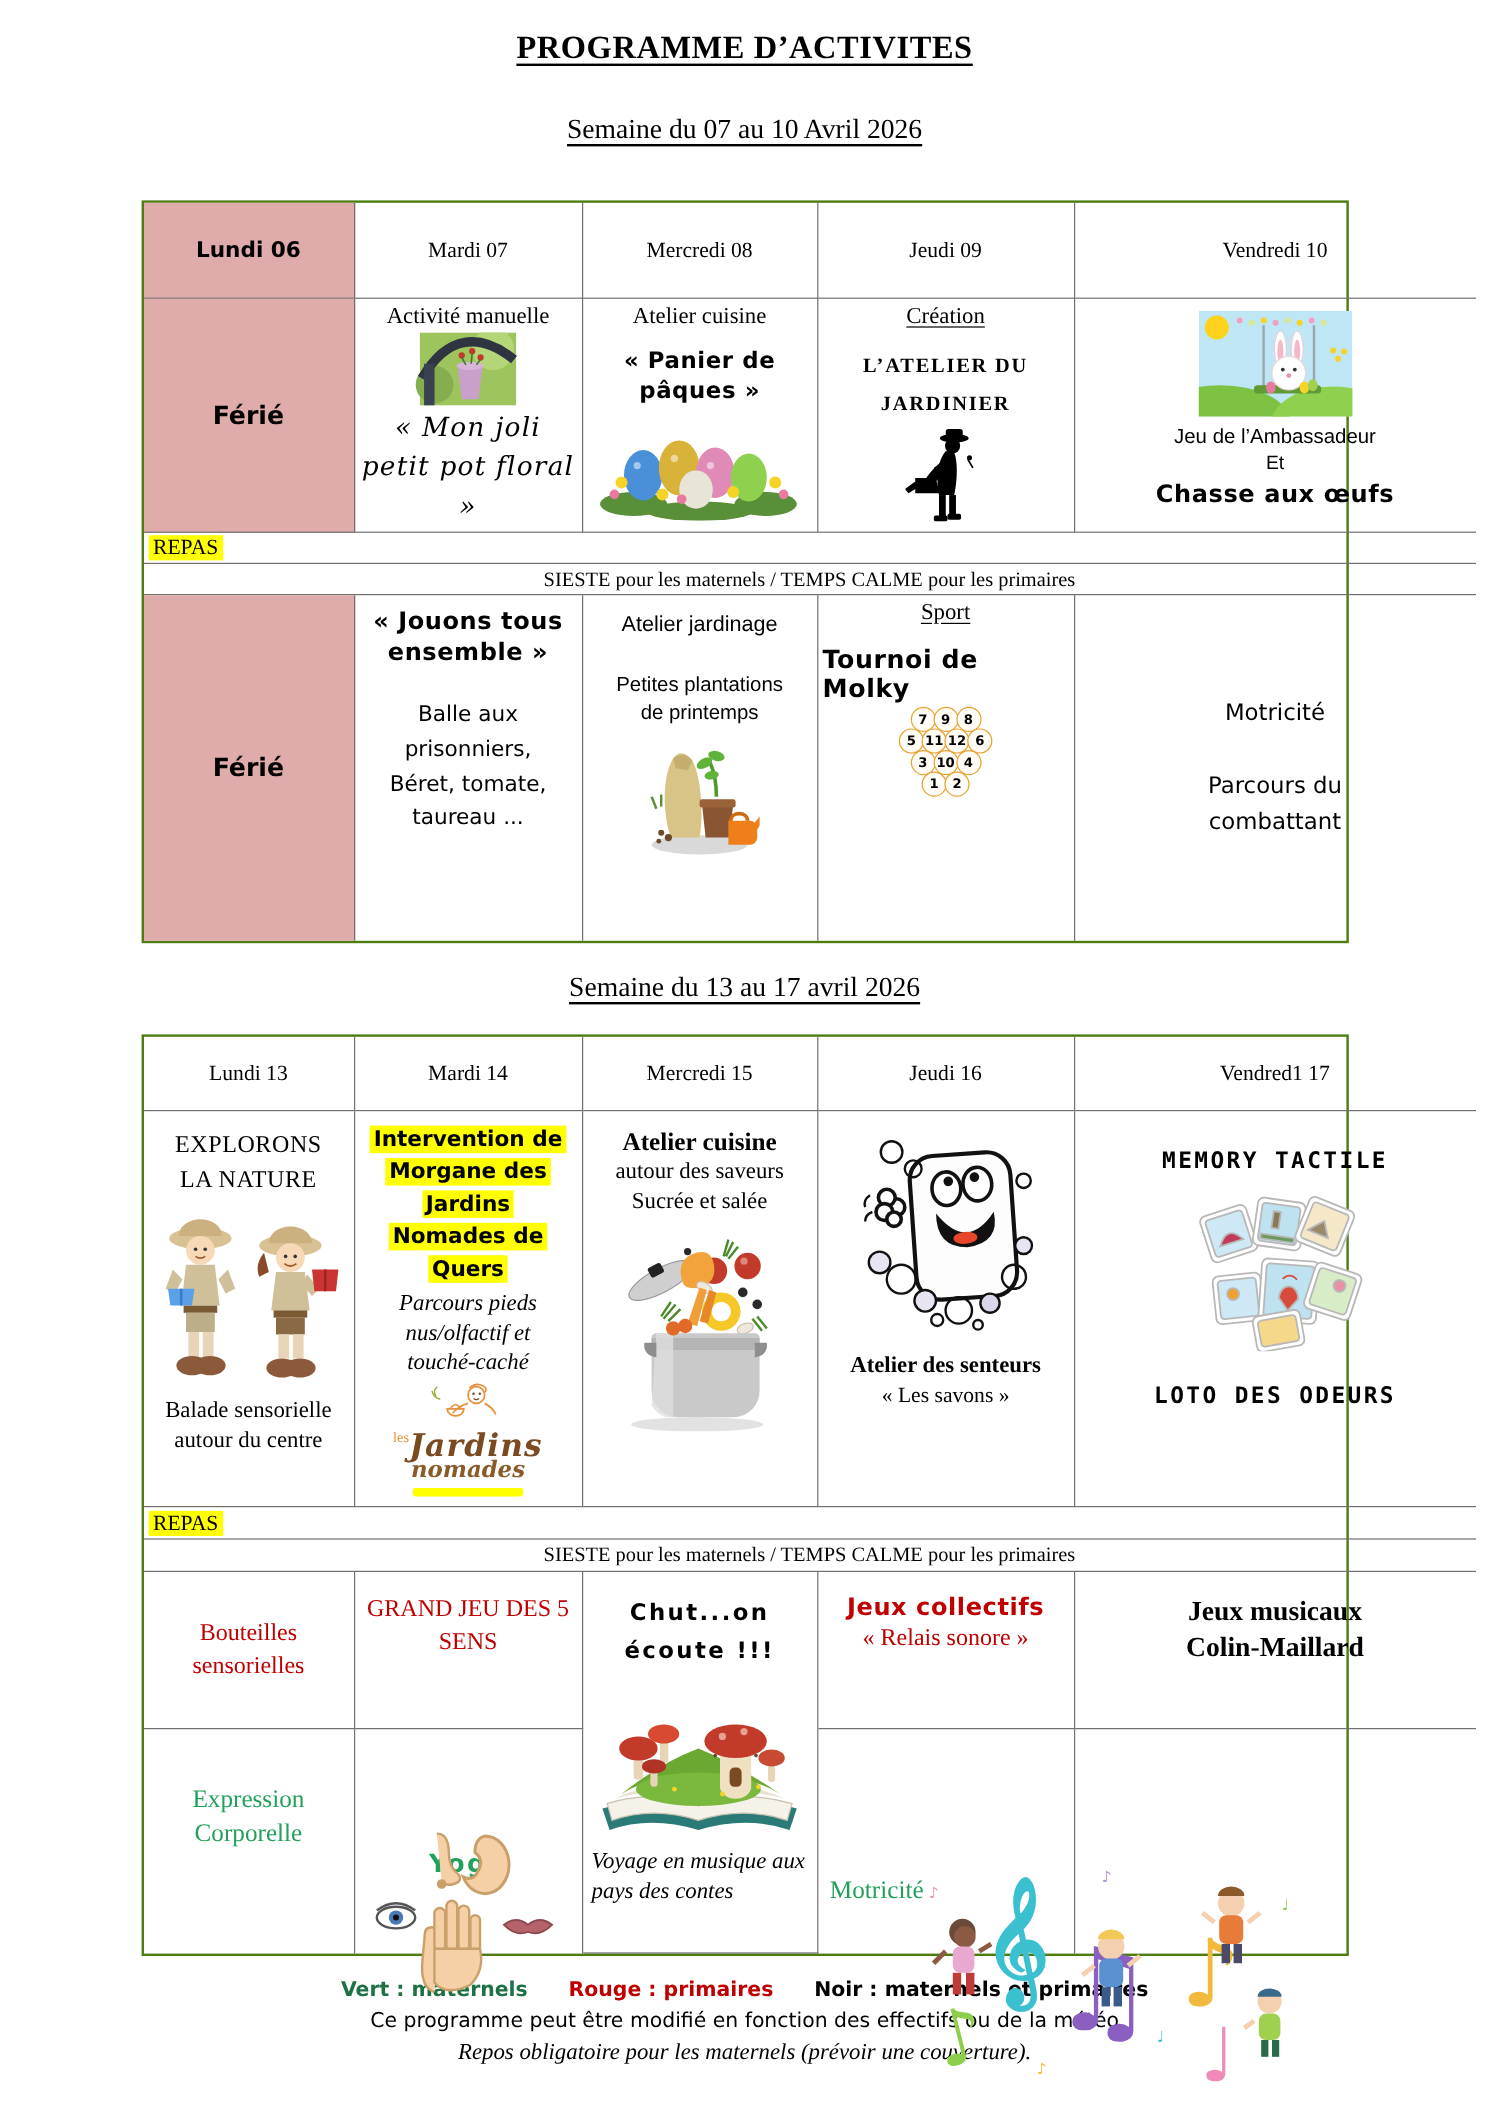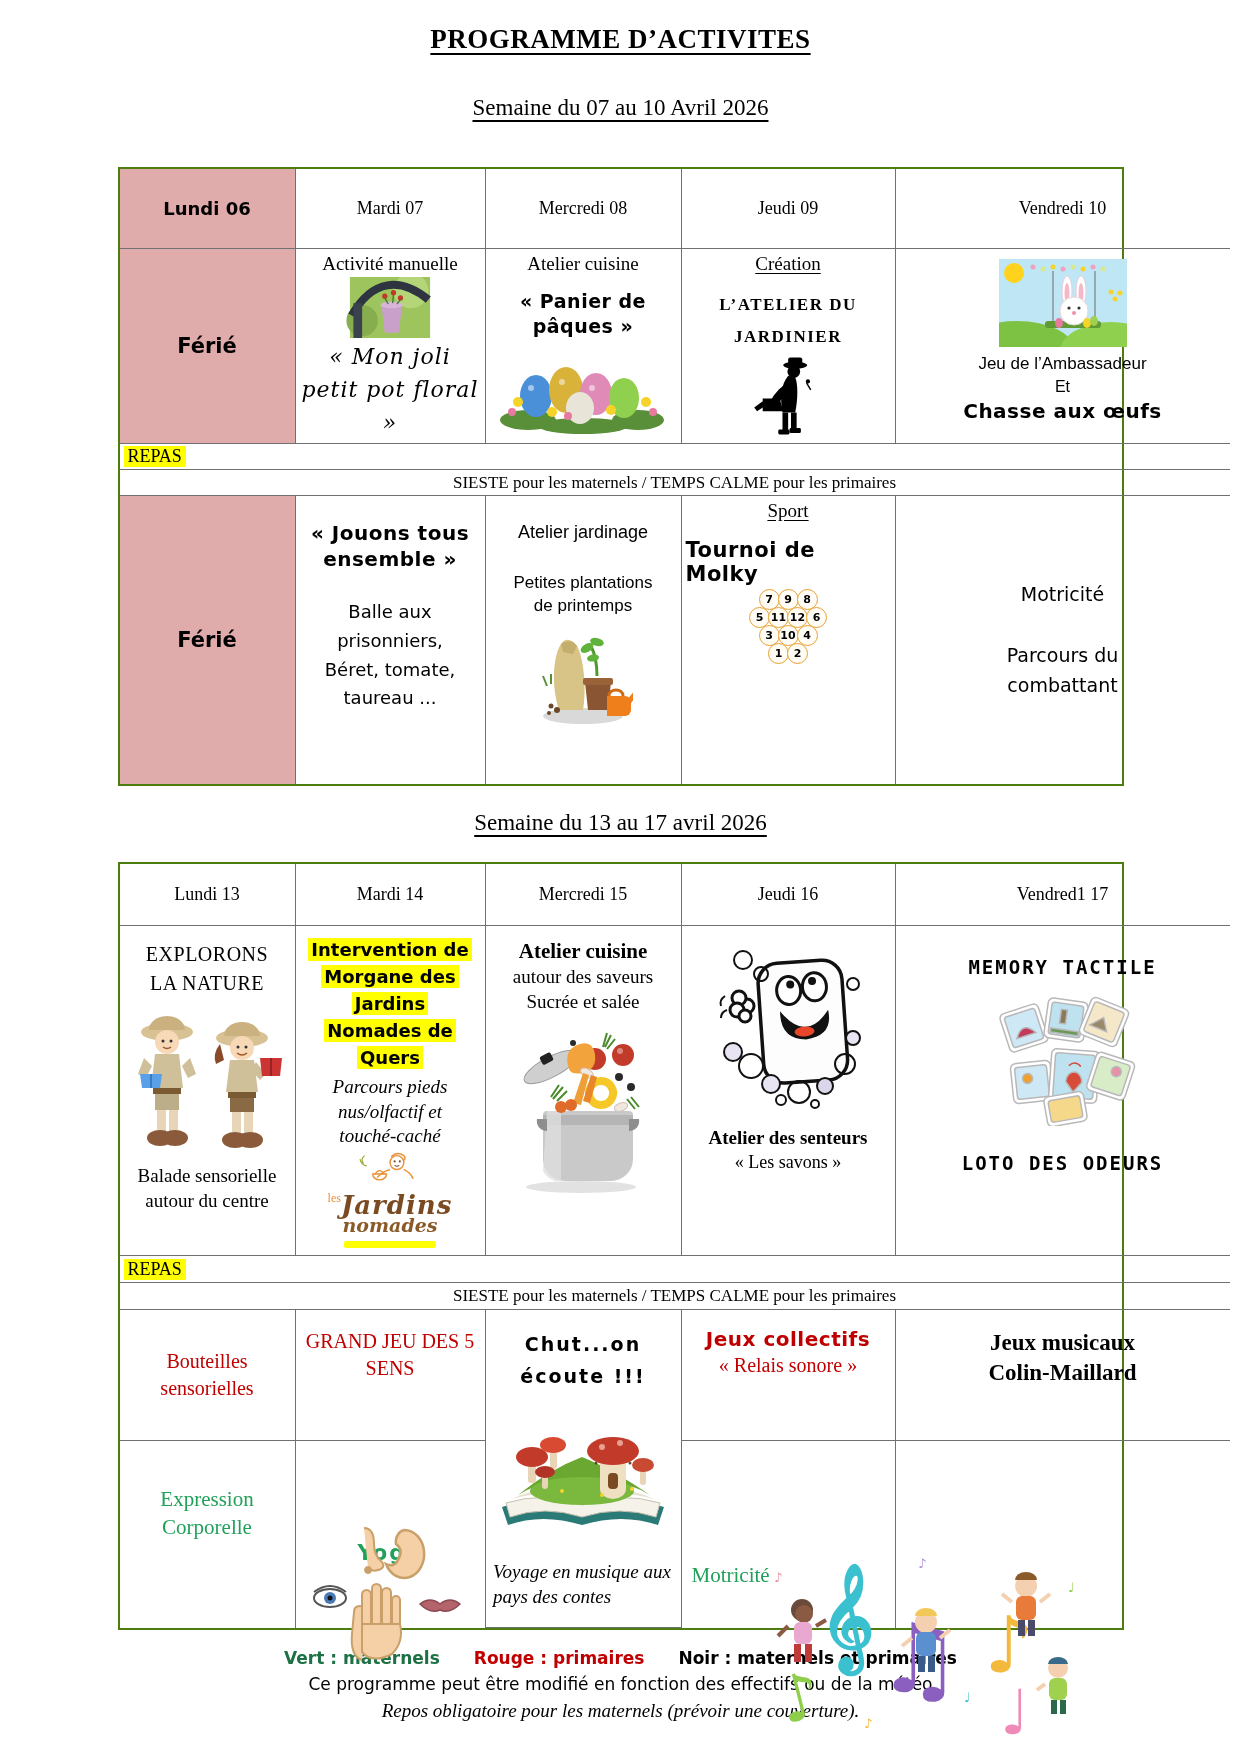--- a/index.html
+++ b/index.html
@@ -100,21 +100,21 @@
   .red-head{font-size:20px;line-height:1.35;text-align:center}
   .green-head{font-size:21px;line-height:1.35;text-align:center}
   .yoga{
     font-family:"DejaVu Sans",sans-serif;font-weight:bold;font-size:21px;letter-spacing:2px;
   }
   .chut{
     font-family:"DejaVu Sans",sans-serif;font-weight:bold;font-size:19px;letter-spacing:2px;
     width:160px;text-align:center;line-height:1.7;margin-top:14px;
   }
   .voyage{
-    font-style:italic;font-size:19px;line-height:1.35;width:180px;text-align:left;margin-top:20px;
+    font-style:italic;font-size:19px;line-height:1.35;width:180px;text-align:left;margin-top:0;
   }
   .motricite-abs{position:absolute;left:10px;bottom:40px;font-size:21px;color:var(--maternels-green)}
 
   
   .logo-block{margin-top:4px;text-align:center;line-height:1}
   .logo-jardins{
     font-family:"DejaVu Serif",serif;font-weight:bold;font-style:italic;
     color:#7a4a20;font-size:26px;letter-spacing:1px;
   }
   .logo-les{font-size:12px;color:#e8913a;vertical-align:top}
@@ -284,26 +284,26 @@
 
   <div class="cell fullrow repas-row">
     <span class="repas-mark">REPAS</span>
   </div>
 
   <div class="cell fullrow sieste-row">SIESTE pour les maternels / TEMPS CALME pour les primaires</div>
 
   <div class="cell rlast pink ferie vcenter">Férié</div>
 
   <div class="cell rlast">
-    <div class="chunky" style="font-size:20px;margin-top:20px;width:160px">« Jouons tous ensemble »</div>
+    <div class="chunky" style="font-size:20px;margin-top:4px;width:160px">« Jouons tous ensemble »</div>
     <div class="comic" style="margin-top:26px;width:150px">Balle aux prisonniers, Béret, tomate, taureau ...</div>
   </div>
 
   <div class="cell rlast">
-    <div class="narrow-sans" style="font-size:18px;margin-top:20px">Atelier jardinage</div>
+    <div class="narrow-sans" style="font-size:18px;margin-top:8px">Atelier jardinage</div>
     <div class="narrow-sans" style="font-size:17px;margin-top:28px;width:160px">Petites plantations de printemps</div>
     <svg width="100" height="100" viewBox="0 0 100 100" style="margin-top:8px">
       <ellipse cx="50" cy="90" rx="40" ry="8" fill="#d9d9d9"></ellipse>
       <path d="M28 18 C20 30 18 60 26 84 L50 84 C54 60 50 30 44 20 C38 12 32 12 28 18 Z" fill="#d9c488"></path>
       <path d="M28 18 C34 14 40 14 44 20 L40 28 L30 26 Z" fill="#c4ae6e"></path>
       <g fill="#6a4a2a">
           <circle cx="24" cy="84" r="3"></circle>
           <circle cx="18" cy="80" r="2.5"></circle>
           <circle cx="16" cy="87" r="2"></circle>
         </g>

